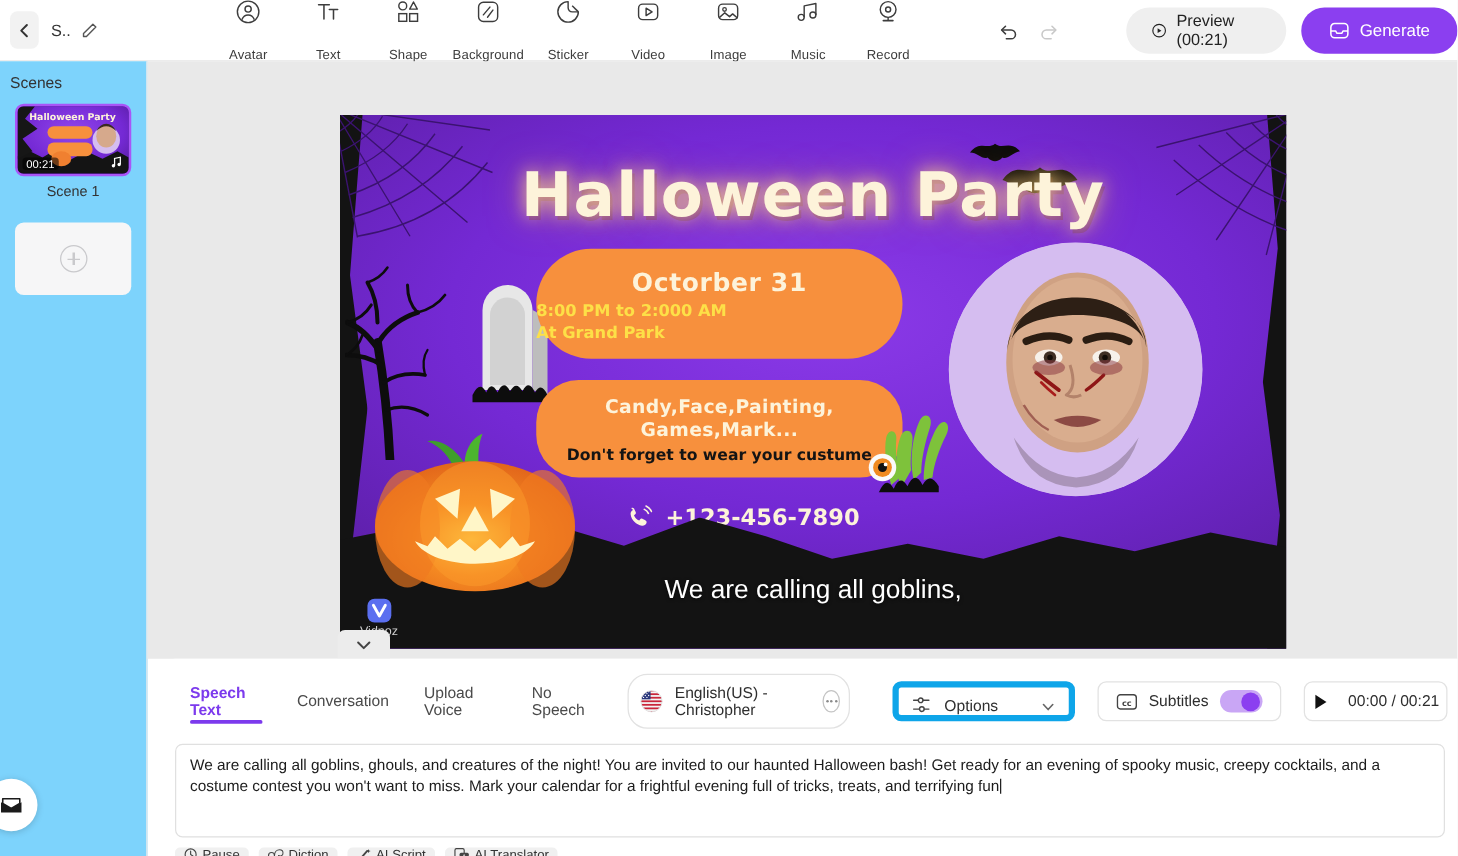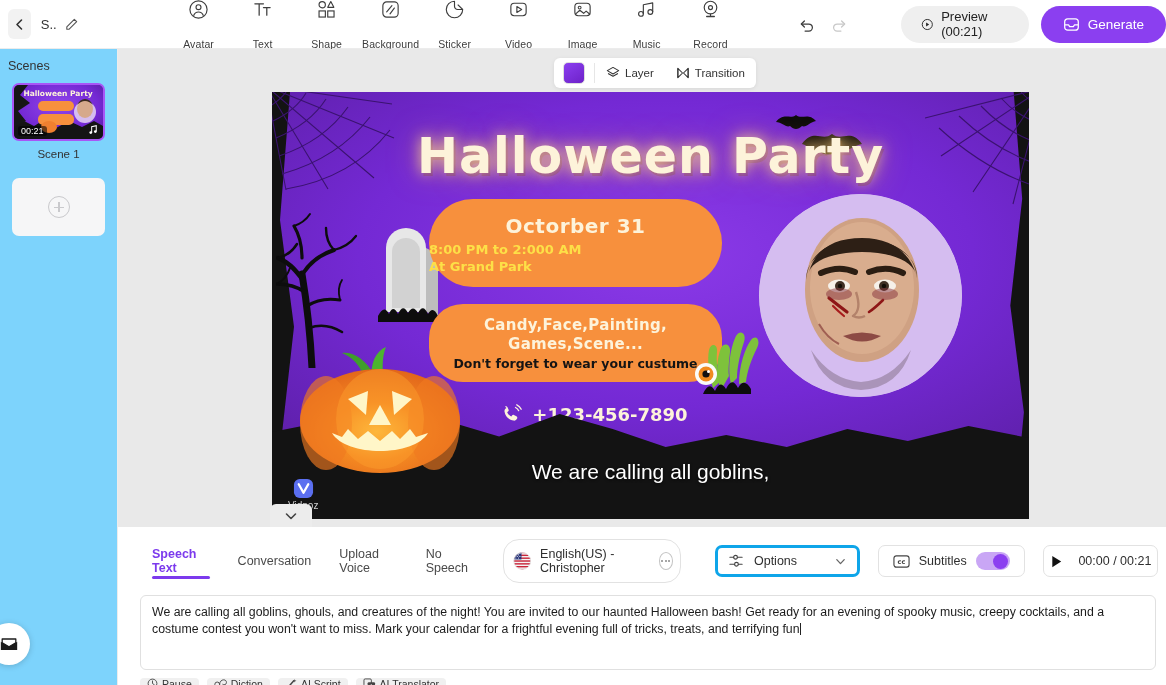--- a/index.html
+++ b/index.html
@@ -217,22 +217,22 @@
     display:flex; align-items:center; gap:9px; padding: 0 7px 0 9px; cursor: pointer;
   }
   .voice-sel .vname { font-size: 12.5px; color: #2e2e2e; }
   .dots-circle {
     width: 18px; height: 18px; border-radius: 50%; border: 1px solid #c4c4c4;
     display:flex; align-items:center; justify-content:center; gap:1.5px; cursor:pointer;
   }
   .dots-circle i { width: 2px; height: 2px; border-radius:50%; background:#8a8a8a; display:block; }
 
   .options-sel {
-    margin-left: 34px; width: 176px; height: 32px; border: 3px solid #0ea5e9;
-    border-radius: 7px; display:flex; align-items:center; padding: 0 10px; cursor:pointer;
+    margin-left: 34px; width: 176px; height: 32px; border: 5px solid #0ea5e9;
+    border-radius: 7px; display:flex; align-items:flex-end; padding: 0 10px; cursor:pointer;
   }
   .options-sel .olabel { font-size: 12.5px; color:#2e2e2e; margin-left: 10px; flex:1; }
 
   .subs-box {
     margin-left: 18px; width: 160px; height: 32px; border: 1px solid #e2e2e2;
     border-radius: 7px; display:flex; align-items:center; padding: 0 14px; gap: 9px;
   }
   .subs-box .slabel { font-size: 12.5px; color:#2e2e2e; flex:1; }
   .toggle {
     width: 34px; height: 18px; border-radius: 9px; background:#c9a6f5; position:relative; cursor:pointer;
@@ -438,38 +438,20 @@
   <div class="feedback-btn">
     <svg width="20" height="20" viewBox="0 0 22 22">
       <path d="M2 8.5 L11 14 L20 8.5 L20 17.5 L2 17.5 Z" fill="#1b1b1b"></path>
       <path d="M3.5 5.5h15v4.2l-7.5 4.4L3.5 9.7z" fill="none" stroke="#1b1b1b" stroke-width="1.4" stroke-linejoin="round"></path>
     </svg>
   </div>
 </div>
 
 <div class="canvas-area">
 
-  <div class="layer-bar">
-    <div class="swatch"></div>
-    <div class="layer-divider"></div>
-    <div class="lbtn">
-      <svg width="14" height="14" viewBox="0 0 15 15">
-          <path d="M7.5 1.5 L13.6 5 L7.5 8.5 L1.4 5 Z" fill="none" stroke="#333" stroke-width="1.1" stroke-linejoin="round"></path>
-          <path d="M2.2 8 L7.5 11 L12.8 8" fill="none" stroke="#333" stroke-width="1.1" stroke-linejoin="round"></path>
-        </svg>
-      <span>Layer</span>
-    </div>
-    <div class="lbtn">
-      <svg width="14" height="14" viewBox="0 0 15 15">
-          <path d="M2 2.5 L7 7.5 L2 12.5 Z M13 2.5 L8 7.5 L13 12.5 Z" fill="none" stroke="#333" stroke-width="1.1" stroke-linejoin="round"></path>
-          <path d="M2 2.5v10M13 2.5v10" stroke="#333" stroke-width="1.1"></path>
-        </svg>
-      <span>Transition</span>
-    </div>
-  </div>
 
   <div class="poster">
     <div class="poster-bg"></div>
     <div class="side-black-l"></div>
     <div class="side-black-r"></div>
 
     <svg class="web tl" width="130" height="105" viewBox="0 0 130 105">
       <g fill="none" stroke="#3b1370" stroke-width="1.1">
         <path d="M0 0 L128 52 M0 0 L108 92 M0 0 L62 103 M0 0 L20 104 M0 0 L126 18"></path>
         <path d="M22 3 Q16 13 4 20"></path>
@@ -526,21 +508,21 @@
     <div class="orange-box ob1"></div>
     <div class="ob-date">Octorber 31</div>
     <div class="ob-time">
       <div>8:00 PM to 2:000 AM</div>
       <div>At Grand Park</div>
     </div>
 
     <div class="orange-box ob2"></div>
     <div class="ob-feat">
       <div>Candy,Face,Painting,</div>
-      <div>Games,Scene...</div>
+      <div>Games,Mark...</div>
     </div>
     <div class="ob-note">Don't forget to wear your custume</div>
 
     <svg class="hand" width="72" height="80" viewBox="0 0 72 80">
       <g fill="#7ec23b">
         <path d="M34 76 C28 60 30 44 34 34 C37 28 44 30 43 38 C42 48 41 56 42 62Z"></path>
         <path d="M44 70 C40 52 44 32 49 22 C53 15 60 19 57 28 C53 40 50 54 50 64Z"></path>
         <path d="M52 70 C52 52 58 34 64 26 C69 20 74 26 70 34 C64 46 60 58 59 68Z"></path>
         <path d="M26 74 C22 60 20 46 22 36 C24 28 31 30 30 38 C29 48 31 60 33 68Z"></path>
       </g>

